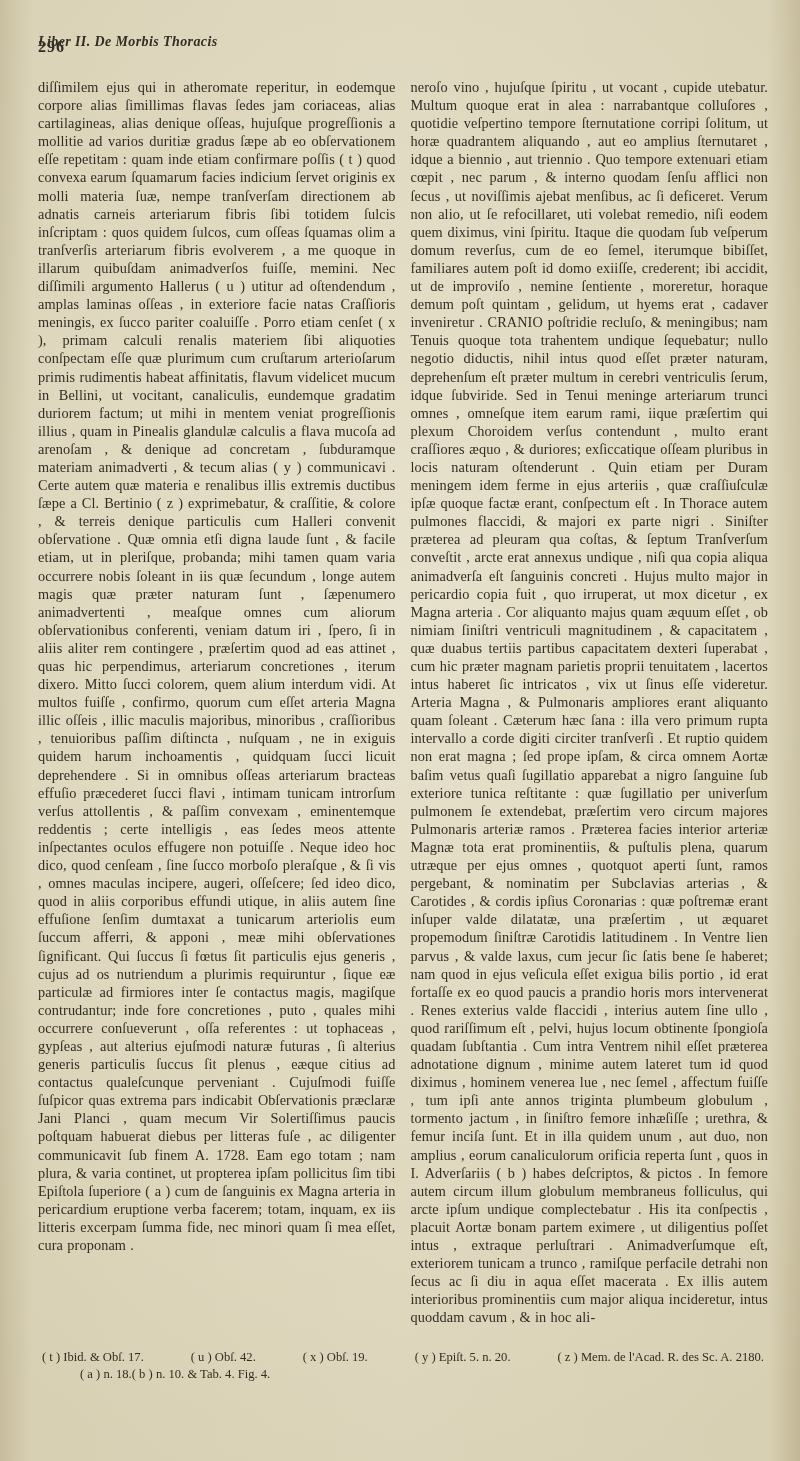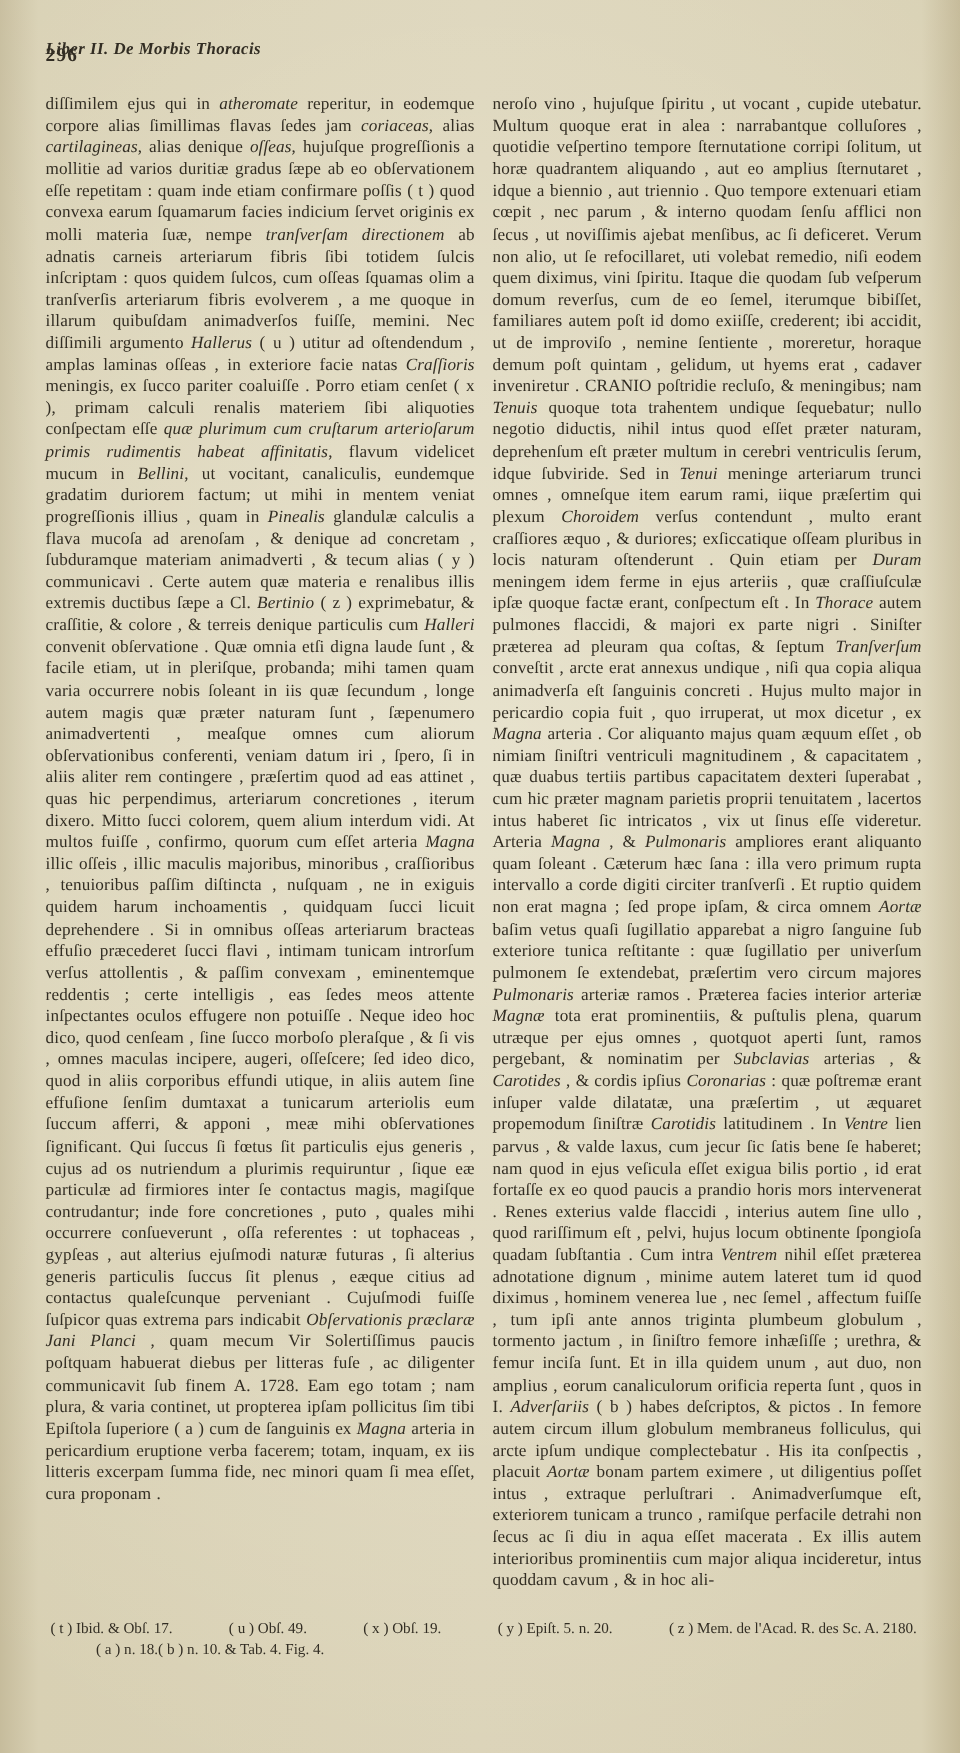--- a/index.html
+++ b/index.html
@@ -49,21 +49,21 @@
   }
   .column {
     flex: 1 1 0;
     text-align: justify;
     font-size: 14.3px;
     line-height: 18.1px;
     word-spacing: 0.6px;
     letter-spacing: 0.1px;
     hyphens: none;
   }
-  .column .it { font-style: italic; }
+  .column .it { }
   .footnotes {
     position: absolute;
     left: 38px;
     right: 32px;
     bottom: 78px;
     font-size: 12.6px;
     line-height: 17px;
   }
   .fn-row { display: flex; }
   .fn-row1 { justify-content: space-between; padding: 0 4px; }
@@ -80,21 +80,21 @@
   </header>
 
   <main class="text-block">
     <div class="column"><span>diſſimilem ejus qui in </span><span class="it">atheromate</span><span> reperitur, in eodemque corpore alias ſimillimas flavas ſedes jam </span><span class="it">coriaceas</span><span>, alias </span><span class="it">cartilagineas</span><span>, alias denique </span><span class="it">oſſeas</span><span>, hujuſque progreſſionis a mollitie ad varios duritiæ gradus ſæpe ab eo obſervationem eſſe repetitam : quam inde etiam confirmare poſſis ( t ) quod convexa earum ſquamarum facies indicium ſervet originis ex molli materia ſuæ, nempe </span><span class="it">tranſverſam directionem</span><span> ab adnatis carneis arteriarum fibris ſibi totidem ſulcis inſcriptam : quos quidem ſulcos, cum oſſeas ſquamas olim a tranſverſis arteriarum fibris evolverem , a me quoque in illarum quibuſdam animadverſos fuiſſe, memini. Nec diſſimili argumento </span><span class="it">Hallerus</span><span> ( u ) utitur ad oſtendendum , amplas laminas oſſeas , in exteriore facie natas </span><span class="it">Craſſioris</span><span> meningis, ex ſucco pariter coaluiſſe . Porro etiam cenſet ( x ), primam calculi renalis materiem ſibi aliquoties conſpectam eſſe </span><span class="it">quæ plurimum cum cruſtarum arterioſarum primis rudimentis habeat affinitatis</span><span>, flavum videlicet mucum in </span><span class="it">Bellini</span><span>, ut vocitant, canaliculis, eundemque gradatim duriorem factum; ut mihi in mentem veniat progreſſionis illius , quam in </span><span class="it">Pinealis</span><span> glandulæ calculis a flava mucoſa ad arenoſam , &amp; denique ad concretam , ſubduramque materiam animadverti , &amp; tecum alias ( y ) communicavi . Certe autem quæ materia e renalibus illis extremis ductibus ſæpe a Cl. </span><span class="it">Bertinio</span><span> ( z ) exprimebatur, &amp; craſſitie, &amp; colore , &amp; terreis denique particulis cum </span><span class="it">Halleri</span><span> convenit obſervatione . Quæ omnia etſi digna laude ſunt , &amp; facile etiam, ut in pleriſque, probanda; mihi tamen quam varia occurrere nobis ſoleant in iis quæ ſecundum , longe autem magis quæ præter naturam ſunt , ſæpenumero animadvertenti , meaſque omnes cum aliorum obſervationibus conferenti, veniam datum iri , ſpero, ſi in aliis aliter rem contingere , præſertim quod ad eas attinet , quas hic perpendimus, arteriarum concretiones , iterum dixero. Mitto ſucci colorem, quem alium interdum vidi. At multos fuiſſe , confirmo, quorum cum eſſet arteria </span><span class="it">Magna</span><span> illic oſſeis , illic maculis majoribus, minoribus , craſſioribus , tenuioribus paſſim diſtincta , nuſquam , ne in exiguis quidem harum inchoamentis , quidquam ſucci licuit deprehendere . Si in omnibus oſſeas arteriarum bracteas effuſio præcederet ſucci flavi , intimam tunicam introrſum verſus attollentis , &amp; paſſim convexam , eminentemque reddentis ; certe intelligis , eas ſedes meos attente inſpectantes oculos effugere non potuiſſe . Neque ideo hoc dico, quod cenſeam , ſine ſucco morboſo pleraſque , &amp; ſi vis , omnes maculas incipere, augeri, oſſeſcere; ſed ideo dico, quod in aliis corporibus effundi utique, in aliis autem ſine effuſione ſenſim dumtaxat a tunicarum arteriolis eum ſuccum afferri, &amp; apponi , meæ mihi obſervationes ſignificant. Qui ſuccus ſi fœtus ſit particulis ejus generis , cujus ad os nutriendum a plurimis requiruntur , ſique eæ particulæ ad firmiores inter ſe contactus magis, magiſque contrudantur; inde fore concretiones , puto , quales mihi occurrere conſueverunt , oſſa referentes : ut tophaceas , gypſeas , aut alterius ejuſmodi naturæ futuras , ſi alterius generis particulis ſuccus ſit plenus , eæque citius ad contactus qualeſcunque perveniant . Cujuſmodi fuiſſe ſuſpicor quas extrema pars indicabit </span><span class="it">Obſervationis præclaræ Jani Planci</span><span> , quam mecum Vir Solertiſſimus paucis poſtquam habuerat diebus per litteras fuſe , ac diligenter communicavit ſub finem A. 1728. Eam ego totam ; nam plura, &amp; varia continet, ut propterea ipſam pollicitus ſim tibi Epiſtola ſuperiore ( a ) cum de ſanguinis ex </span><span class="it">Magna</span><span> arteria in pericardium eruptione verba facerem; totam, inquam, ex iis litteris excerpam ſumma fide, nec minori quam ſi mea eſſet, cura proponam .</span></div>
     <div class="column"><span>neroſo vino , hujuſque ſpiritu , ut vocant , cupide utebatur. Multum quoque erat in alea : narrabantque colluſores , quotidie veſpertino tempore ſternutatione corripi ſolitum, ut horæ quadrantem aliquando , aut eo amplius ſternutaret , idque a biennio , aut triennio . Quo tempore extenuari etiam cœpit , nec parum , &amp; interno quodam ſenſu afflici non ſecus , ut noviſſimis ajebat menſibus, ac ſi deficeret. Verum non alio, ut ſe refocillaret, uti volebat remedio, niſi eodem quem diximus, vini ſpiritu. Itaque die quodam ſub veſperum domum reverſus, cum de eo ſemel, iterumque bibiſſet, familiares autem poſt id domo exiiſſe, crederent; ibi accidit, ut de improviſo , nemine ſentiente , moreretur, horaque demum poſt quintam , gelidum, ut hyems erat , cadaver inveniretur . CRANIO poſtridie recluſo, &amp; meningibus; nam </span><span class="it">Tenuis</span><span> quoque tota trahentem undique ſequebatur; nullo negotio diductis, nihil intus quod eſſet præter naturam, deprehenſum eſt præter multum in cerebri ventriculis ſerum, idque ſubviride. Sed in </span><span class="it">Tenui</span><span> meninge arteriarum trunci omnes , omneſque item earum rami, iique præſertim qui plexum </span><span class="it">Choroidem</span><span> verſus contendunt , multo erant craſſiores æquo , &amp; duriores; exſiccatique oſſeam pluribus in locis naturam oſtenderunt . Quin etiam per </span><span class="it">Duram</span><span> meningem idem ferme in ejus arteriis , quæ craſſiuſculæ ipſæ quoque factæ erant, conſpectum eſt . In </span><span class="it">Thorace</span><span> autem pulmones flaccidi, &amp; majori ex parte nigri . Siniſter præterea ad pleuram qua coſtas, &amp; ſeptum </span><span class="it">Tranſverſum</span><span> conveſtit , arcte erat annexus undique , niſi qua copia aliqua animadverſa eſt ſanguinis concreti . Hujus multo major in pericardio copia fuit , quo irruperat, ut mox dicetur , ex </span><span class="it">Magna</span><span> arteria . Cor aliquanto majus quam æquum eſſet , ob nimiam ſiniſtri ventriculi magnitudinem , &amp; capacitatem , quæ duabus tertiis partibus capacitatem dexteri ſuperabat , cum hic præter magnam parietis proprii tenuitatem , lacertos intus haberet ſic intricatos , vix ut ſinus eſſe videretur. Arteria </span><span class="it">Magna</span><span> , &amp; </span><span class="it">Pulmonaris</span><span> ampliores erant aliquanto quam ſoleant . Cæterum hæc ſana : illa vero primum rupta intervallo a corde digiti circiter tranſverſi . Et ruptio quidem non erat magna ; ſed prope ipſam, &amp; circa omnem </span><span class="it">Aortæ</span><span> baſim vetus quaſi ſugillatio apparebat a nigro ſanguine ſub exteriore tunica reſtitante : quæ ſugillatio per univerſum pulmonem ſe extendebat, præſertim vero circum majores </span><span class="it">Pulmonaris</span><span> arteriæ ramos . Præterea facies interior arteriæ </span><span class="it">Magnæ</span><span> tota erat prominentiis, &amp; puſtulis plena, quarum utræque per ejus omnes , quotquot aperti ſunt, ramos pergebant, &amp; nominatim per </span><span class="it">Subclavias</span><span> arterias , &amp; </span><span class="it">Carotides</span><span> , &amp; cordis ipſius </span><span class="it">Coronarias</span><span> : quæ poſtremæ erant inſuper valde dilatatæ, una præſertim , ut æquaret propemodum ſiniſtræ </span><span class="it">Carotidis</span><span> latitudinem . In </span><span class="it">Ventre</span><span> lien parvus , &amp; valde laxus, cum jecur ſic ſatis bene ſe haberet; nam quod in ejus veſicula eſſet exigua bilis portio , id erat fortaſſe ex eo quod paucis a prandio horis mors intervenerat . Renes exterius valde flaccidi , interius autem ſine ullo , quod rariſſimum eſt , pelvi, hujus locum obtinente ſpongioſa quadam ſubſtantia . Cum intra </span><span class="it">Ventrem</span><span> nihil eſſet præterea adnotatione dignum , minime autem lateret tum id quod diximus , hominem venerea lue , nec ſemel , affectum fuiſſe , tum ipſi ante annos triginta plumbeum globulum , tormento jactum , in ſiniſtro femore inhæſiſſe ; urethra, &amp; femur inciſa ſunt. Et in illa quidem unum , aut duo, non amplius , eorum canaliculorum orificia reperta ſunt , quos in I. </span><span class="it">Adverſariis</span><span> ( b ) habes deſcriptos, &amp; pictos . In femore autem circum illum globulum membraneus folliculus, qui arcte ipſum undique complectebatur . His ita conſpectis , placuit </span><span class="it">Aortæ</span><span> bonam partem eximere , ut diligentius poſſet intus , extraque perluſtrari . Animadverſumque eſt, exteriorem tunicam a trunco , ramiſque perfacile detrahi non ſecus ac ſi diu in aqua eſſet macerata . Ex illis autem interioribus prominentiis cum major aliqua incideretur, intus quoddam cavum , &amp; in hoc ali-</span></div>
   </main>
 
   <footer class="footnotes">
     <div class="fn-row fn-row1">
         <span>( t ) Ibid. &amp; Obſ. 17.</span>
-        <span>( u ) Obſ. 49.</span>
+        <span>( u ) Obſ. 42.</span>
         <span>( x ) Obſ. 19.</span>
         <span>( y ) Epiſt. 5. n. 20.</span>
         <span>( z ) Mem. de l'Acad. R. des Sc. A. 2180.</span>
       </div>
     <div class="fn-row fn-row2">
         <span>( a ) n. 18.</span>
         <span>( b ) n. 10. &amp; Tab. 4. Fig. 4.</span>
       </div>
   </footer>
 

